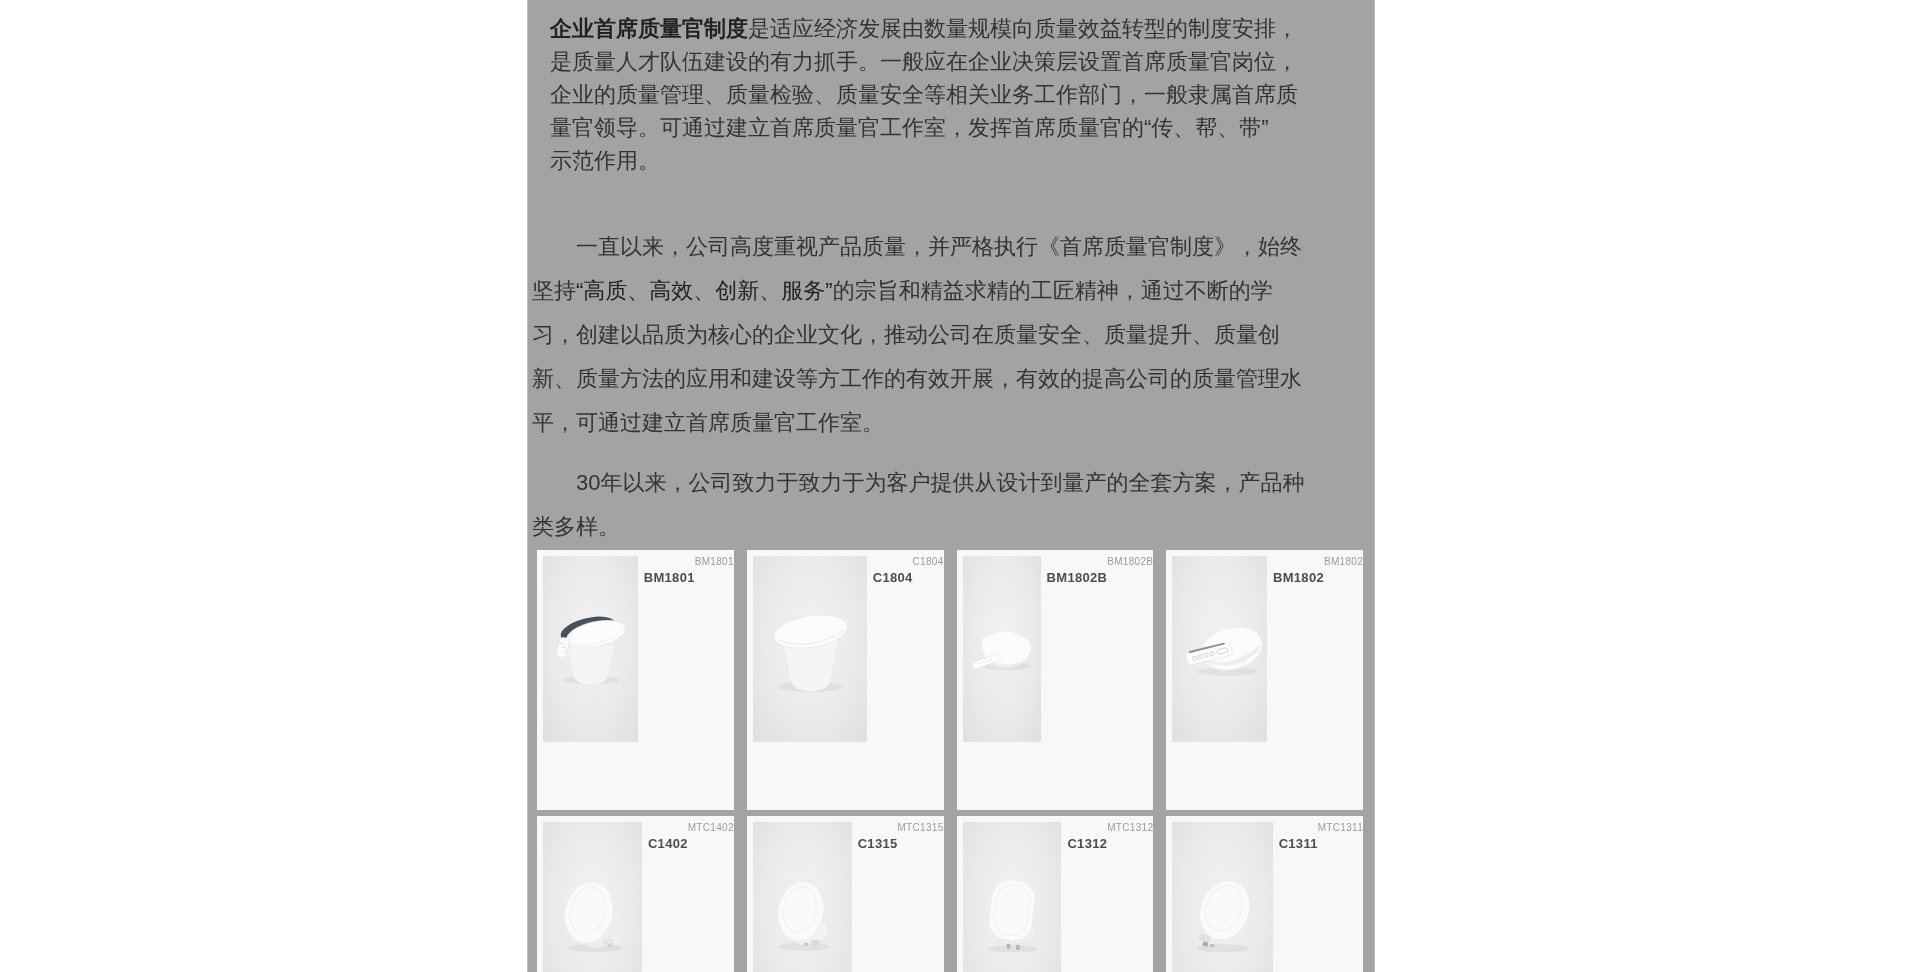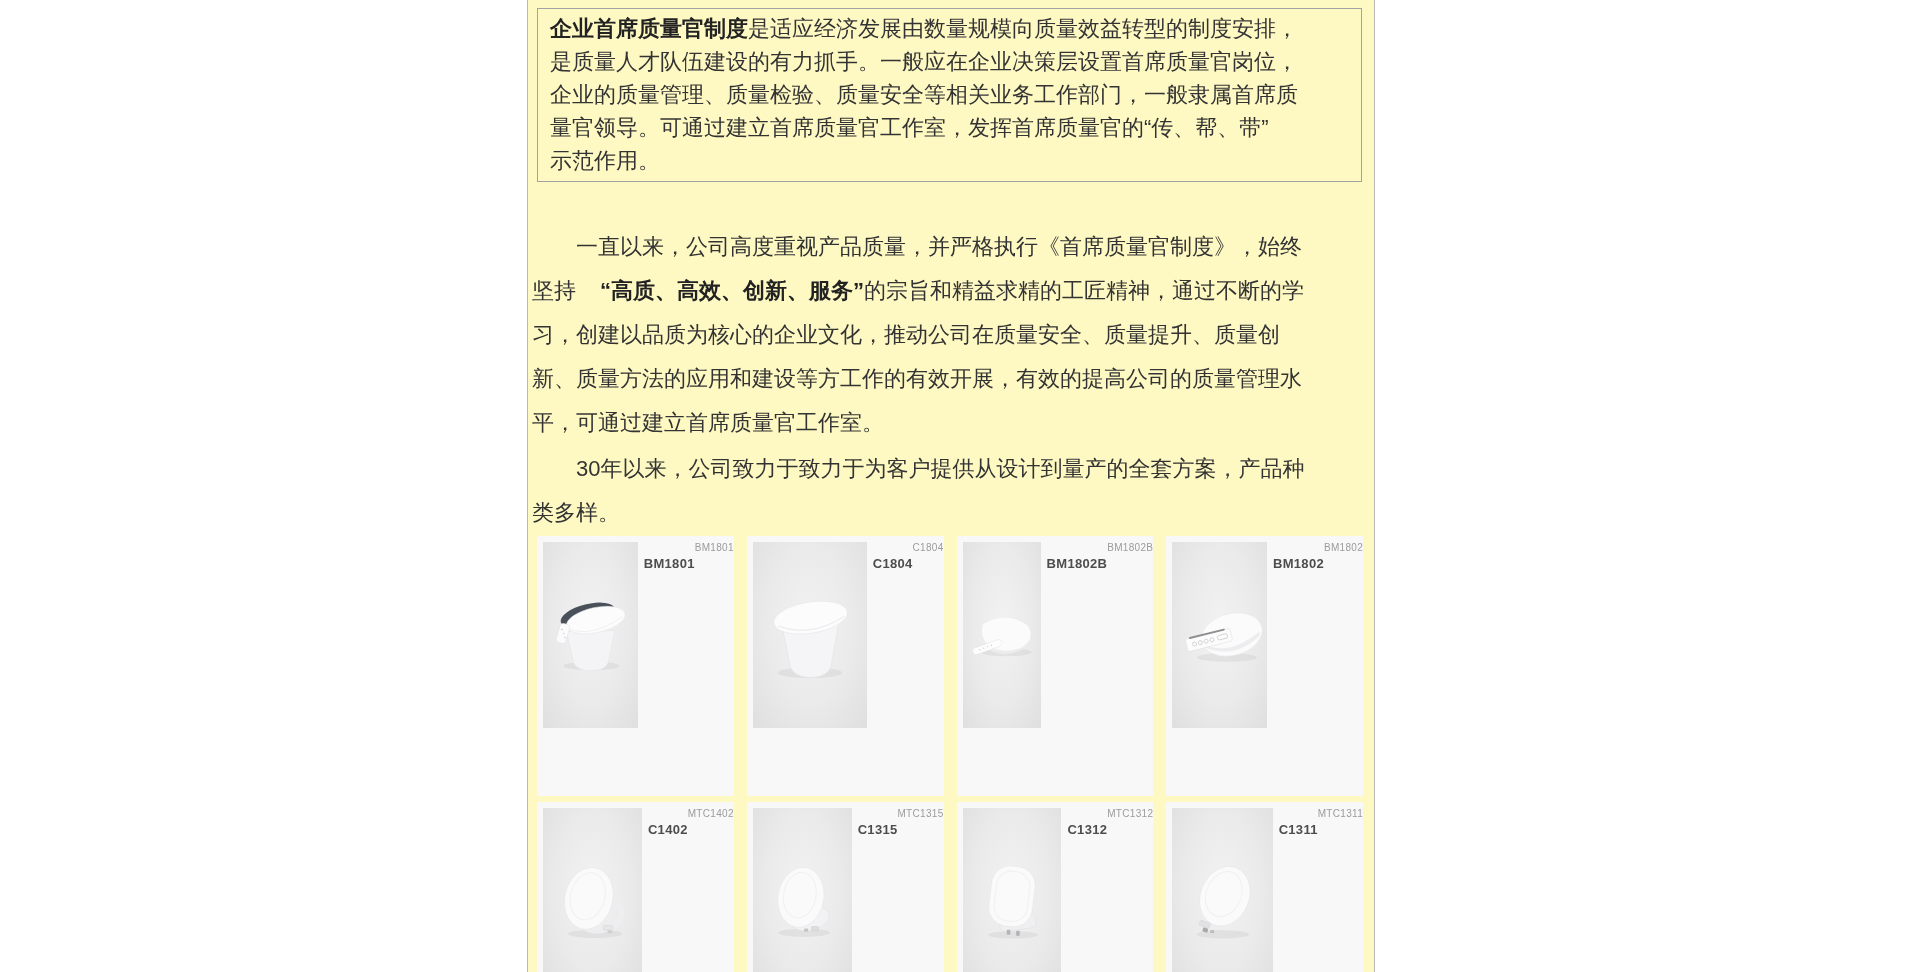--- a/index.html
+++ b/index.html
@@ -3,38 +3,38 @@
 <meta charset="utf-8">
 <style>
   html,body{margin:0;padding:0;background:#ffffff;}
   body{
     width:1905px;height:972px;overflow:hidden;position:relative;
     font-family:"Liberation Sans","DejaVu Sans",sans-serif;
     -webkit-font-smoothing:antialiased;
   }
   .content-col{
     position:absolute;left:527px;top:0;width:846px;height:972px;
-    background:#fef9c3;
+    background:#a3a3a3;
     border-left:1px solid #b9b9b9;border-right:1px solid #b9b9b9;
   }
   .intro-box{
     margin:8px 12px 0 9px;
     border:1px solid #a3a3a3;
     padding:3px 12px 4px 12px;
     font-size:22px;line-height:33px;color:#333333;
     white-space:pre-line;
   }
   .intro-box b{font-weight:bold;color:#222;}
   .para{
     margin:0 4px;font-size:22px;line-height:44px;color:#333333;
     white-space:pre-line;text-indent:2em;
   }
-  .para b{font-weight:bold;color:#222;margin-left:24px;}
+  .para b{font-weight:normal;color:#222;}
   .p1{margin-top:43px;}
-  .p2{margin-top:2px;}
+  .p2{margin-top:16px;}
   .product-grid{
     margin:1px 11px 0 9px;
     display:grid;grid-template-columns:repeat(4,1fr);
     column-gap:13px;row-gap:6px;
   }
   .product-card{
     background:#f8f8f8;height:260px;display:flex;flex-direction:row;
     cursor:pointer;
   }
   .photo{

